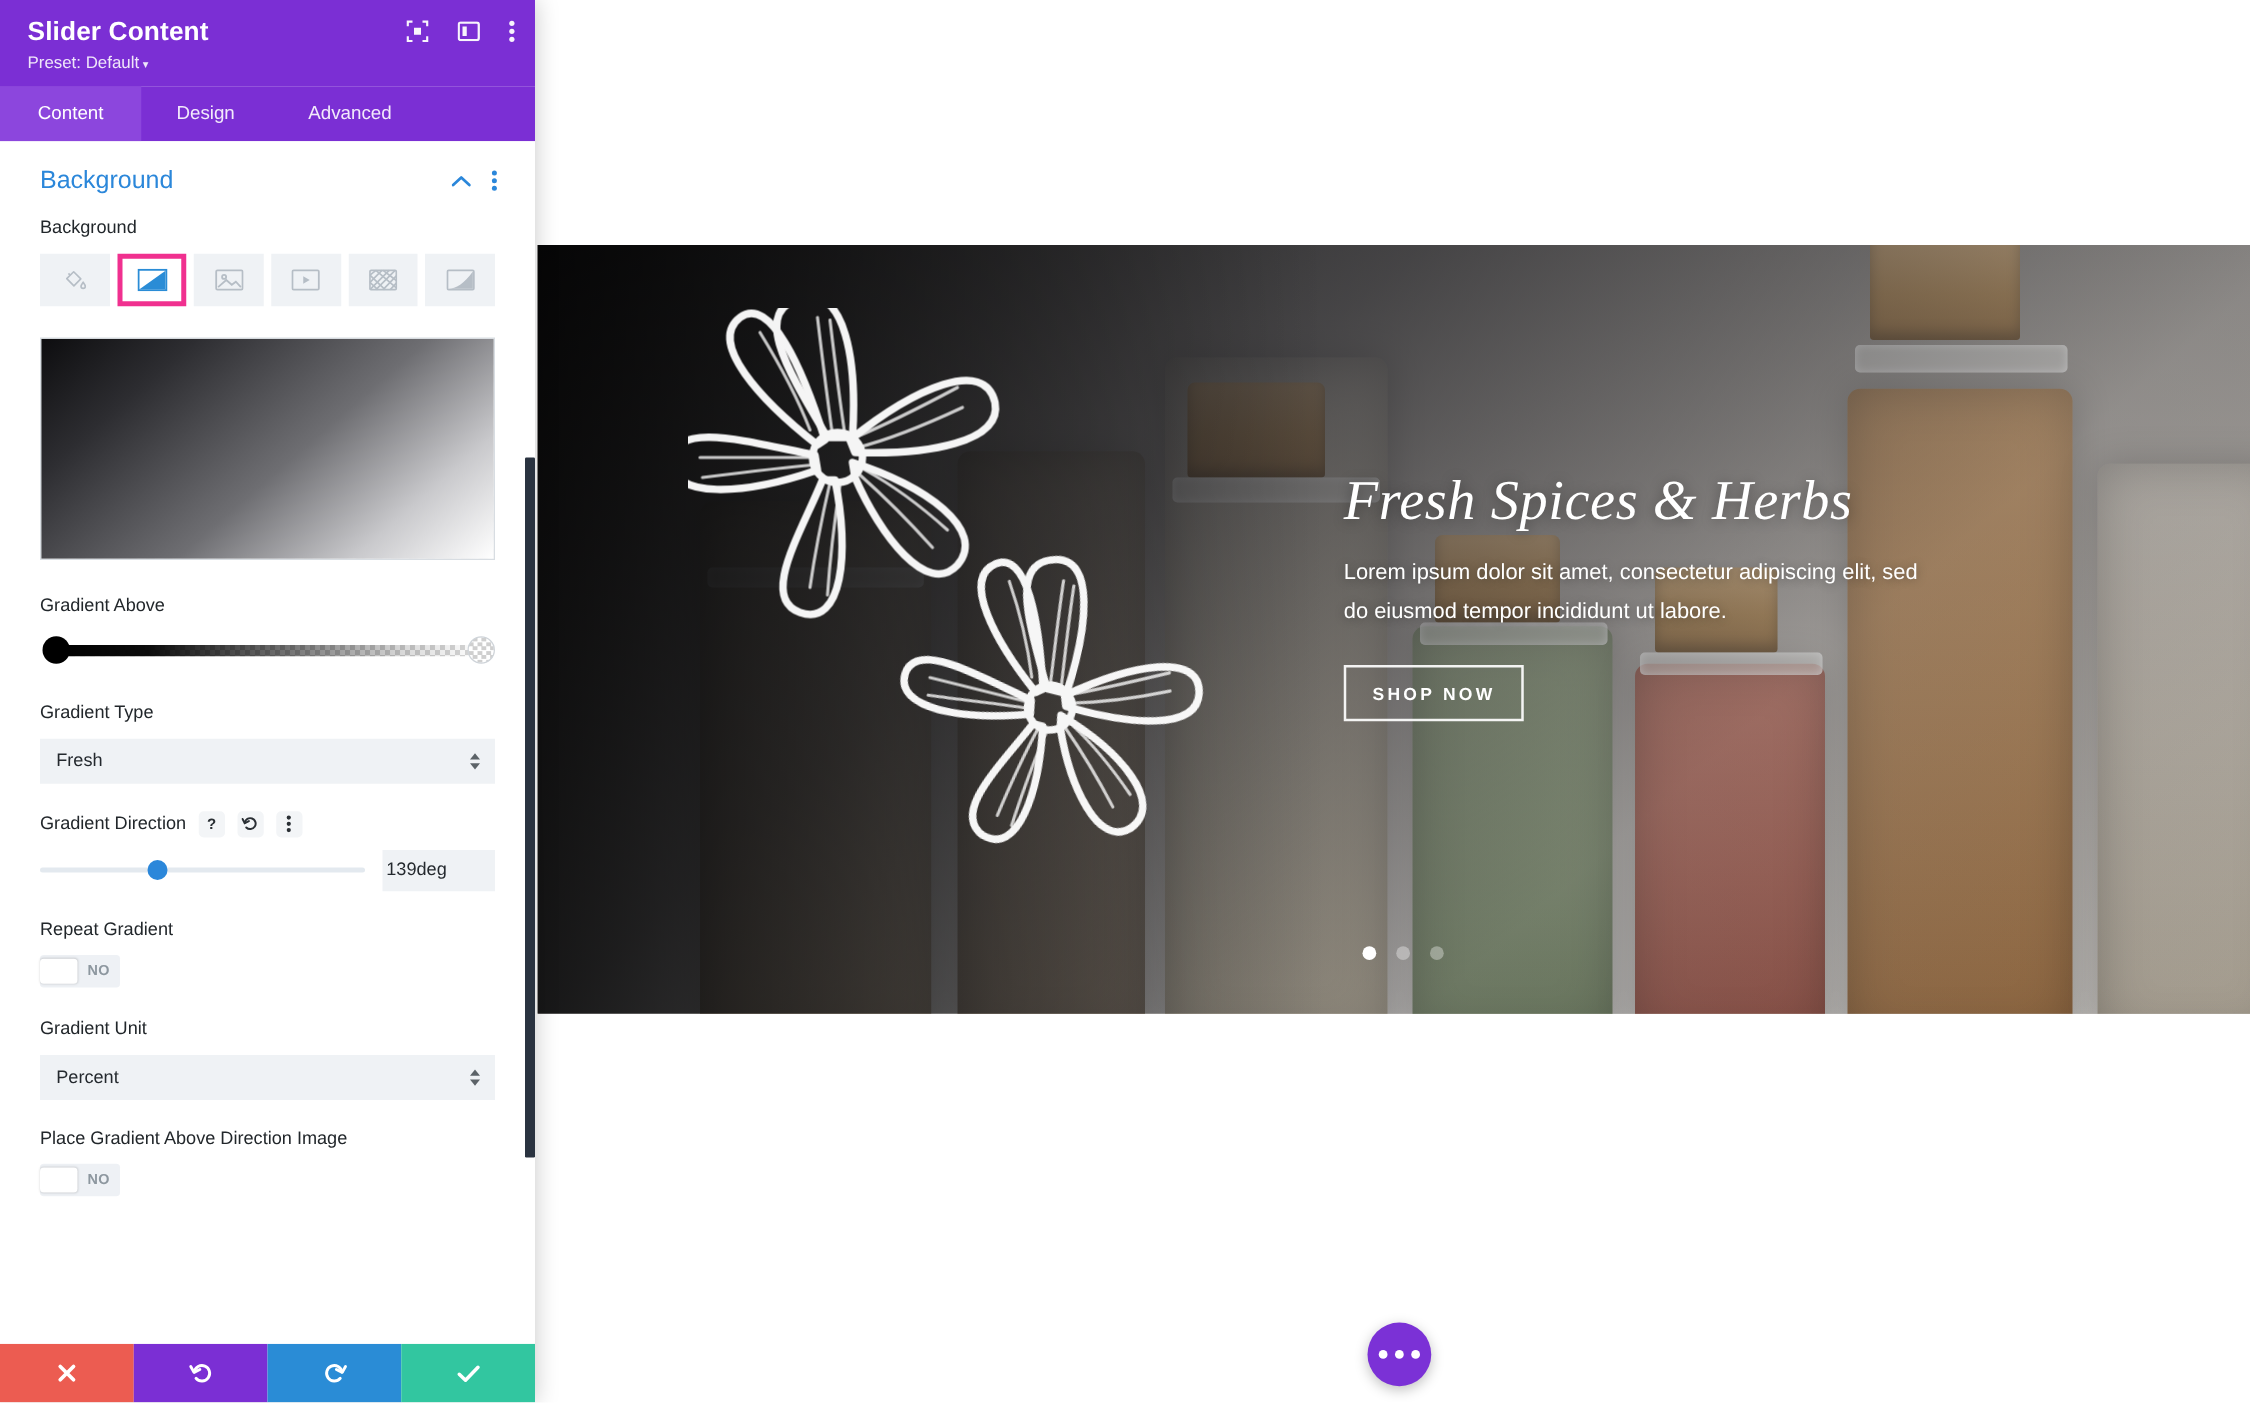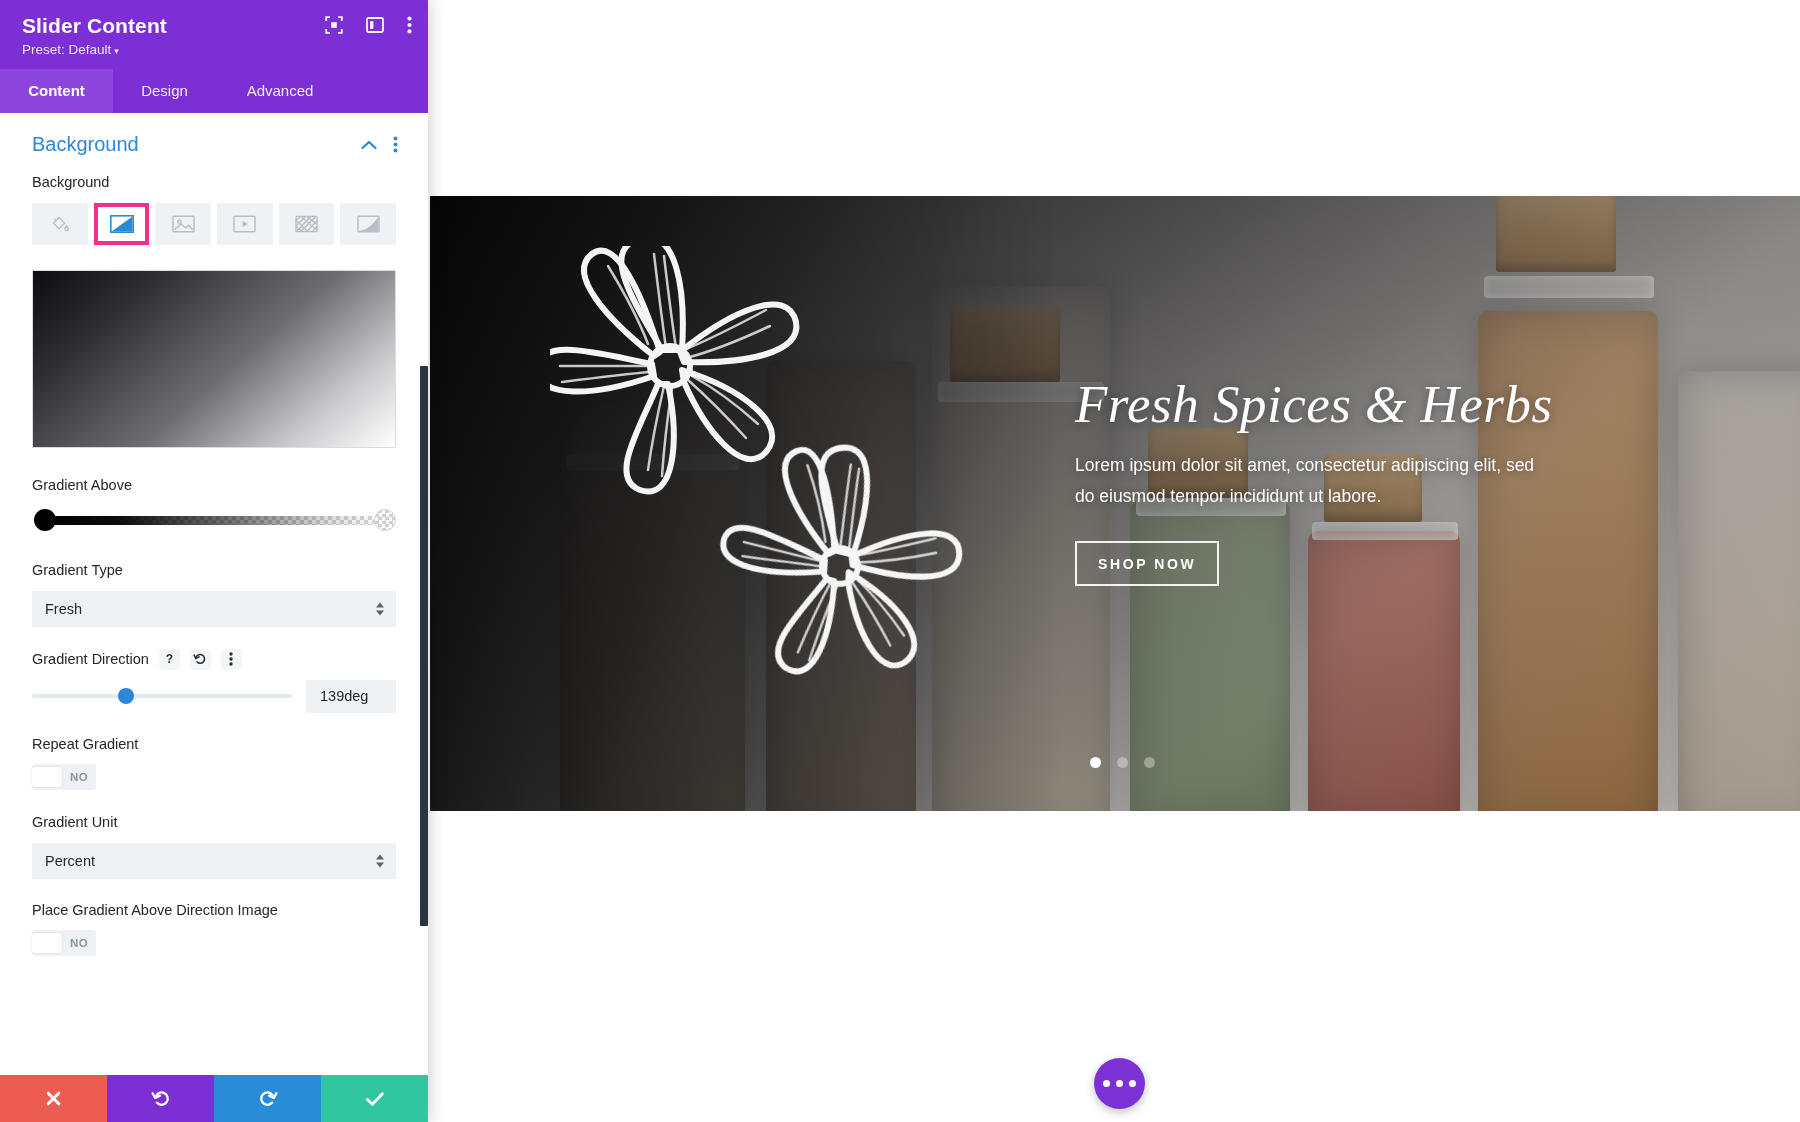--- a/index.html
+++ b/index.html
@@ -56,21 +56,21 @@
   .anise { position: absolute; }
   .anise svg { display: block; }
 
   .hero-copy {
     position: absolute; left: 645px; top: 180px; width: 470px;
     color: #fff;
   }
   .hero-title {
     font-family: "Liberation Serif", serif;
     font-style: italic; font-weight: 400;
-    font-size: 53px; line-height: 1.08;
+    font-size: 45px; line-height: 1.08;
     letter-spacing: .5px;
     text-shadow: 0 1px 10px rgba(0,0,0,.35);
     white-space: nowrap;
   }
   .hero-sub {
     margin-top: 17px;
     font-size: 17.5px; line-height: 1.78;
     font-weight: 400;
     text-shadow: 0 1px 8px rgba(0,0,0,.35);
   }
@@ -137,21 +137,21 @@
   .tab {
     padding: 13px 0 14px;
     color: rgba(255,255,255,.9);
     font-size: 15px;
     text-align: center;
     cursor: pointer;
   }
   .tab:nth-child(1) { width: 113px; }
   .tab:nth-child(2) { width: 103px; }
   .tab:nth-child(3) { width: 128px; }
-  .tab.active { background: #8c46dd; color: #fff; font-weight: 700; }
+  .tab.active { background: #8c46dd; color: #fff; font-weight: 400; }
 
   .panel-body {
     flex: 1 1 auto; position: relative;
     overflow: hidden;
     background: #fff;
   }
   .scroll-inner { padding: 0 0 10px; }
 
   .section-head {
     display: flex; align-items: center; justify-content: space-between;
@@ -246,21 +246,21 @@
     position: absolute; left: 0; right: 0; top: 8px; height: 4px;
     background: #e3e9ef; border-radius: 2px;
   }
   .range .thumb {
     position: absolute; top: 2px; width: 16px; height: 16px;
     border-radius: 50%; background: #2b87da;
     cursor: pointer;
   }
   .numbox {
     width: 90px; height: 33px; background: #eff2f5;
-    display: flex; align-items: center; padding: 0 14px;
+    display: flex; align-items: center; padding: 0 3px;
     font-size: 14.5px; color: #24292e;
     cursor: text;
   }
 
   .toggle {
     display: inline-flex; align-items: center;
     background: #eef1f5; border-radius: 3px;
     width: 64px; height: 26px; padding: 0;
     cursor: pointer;
   }

